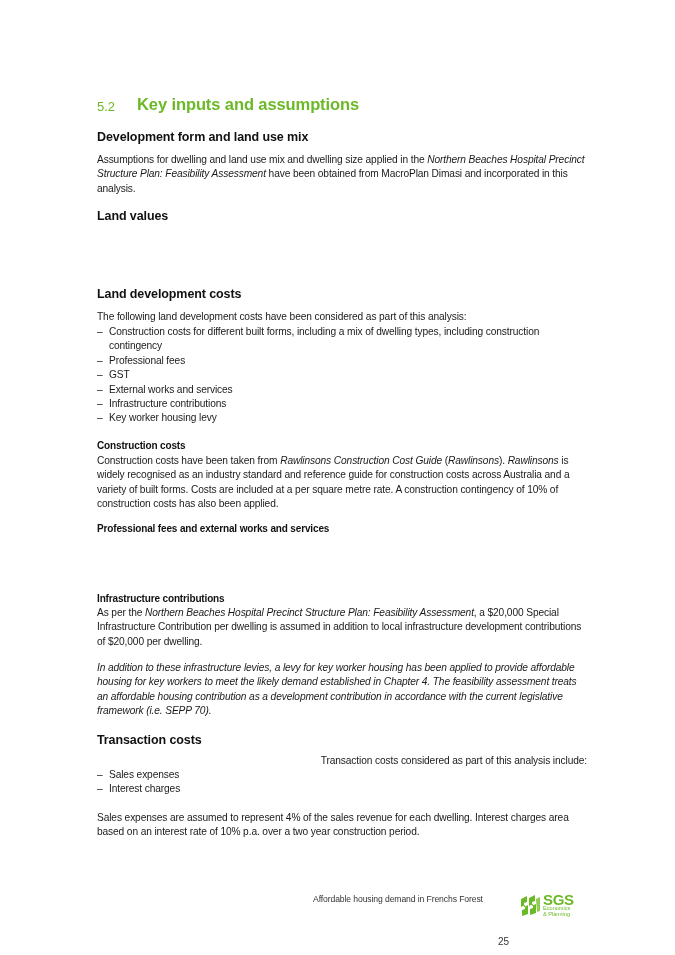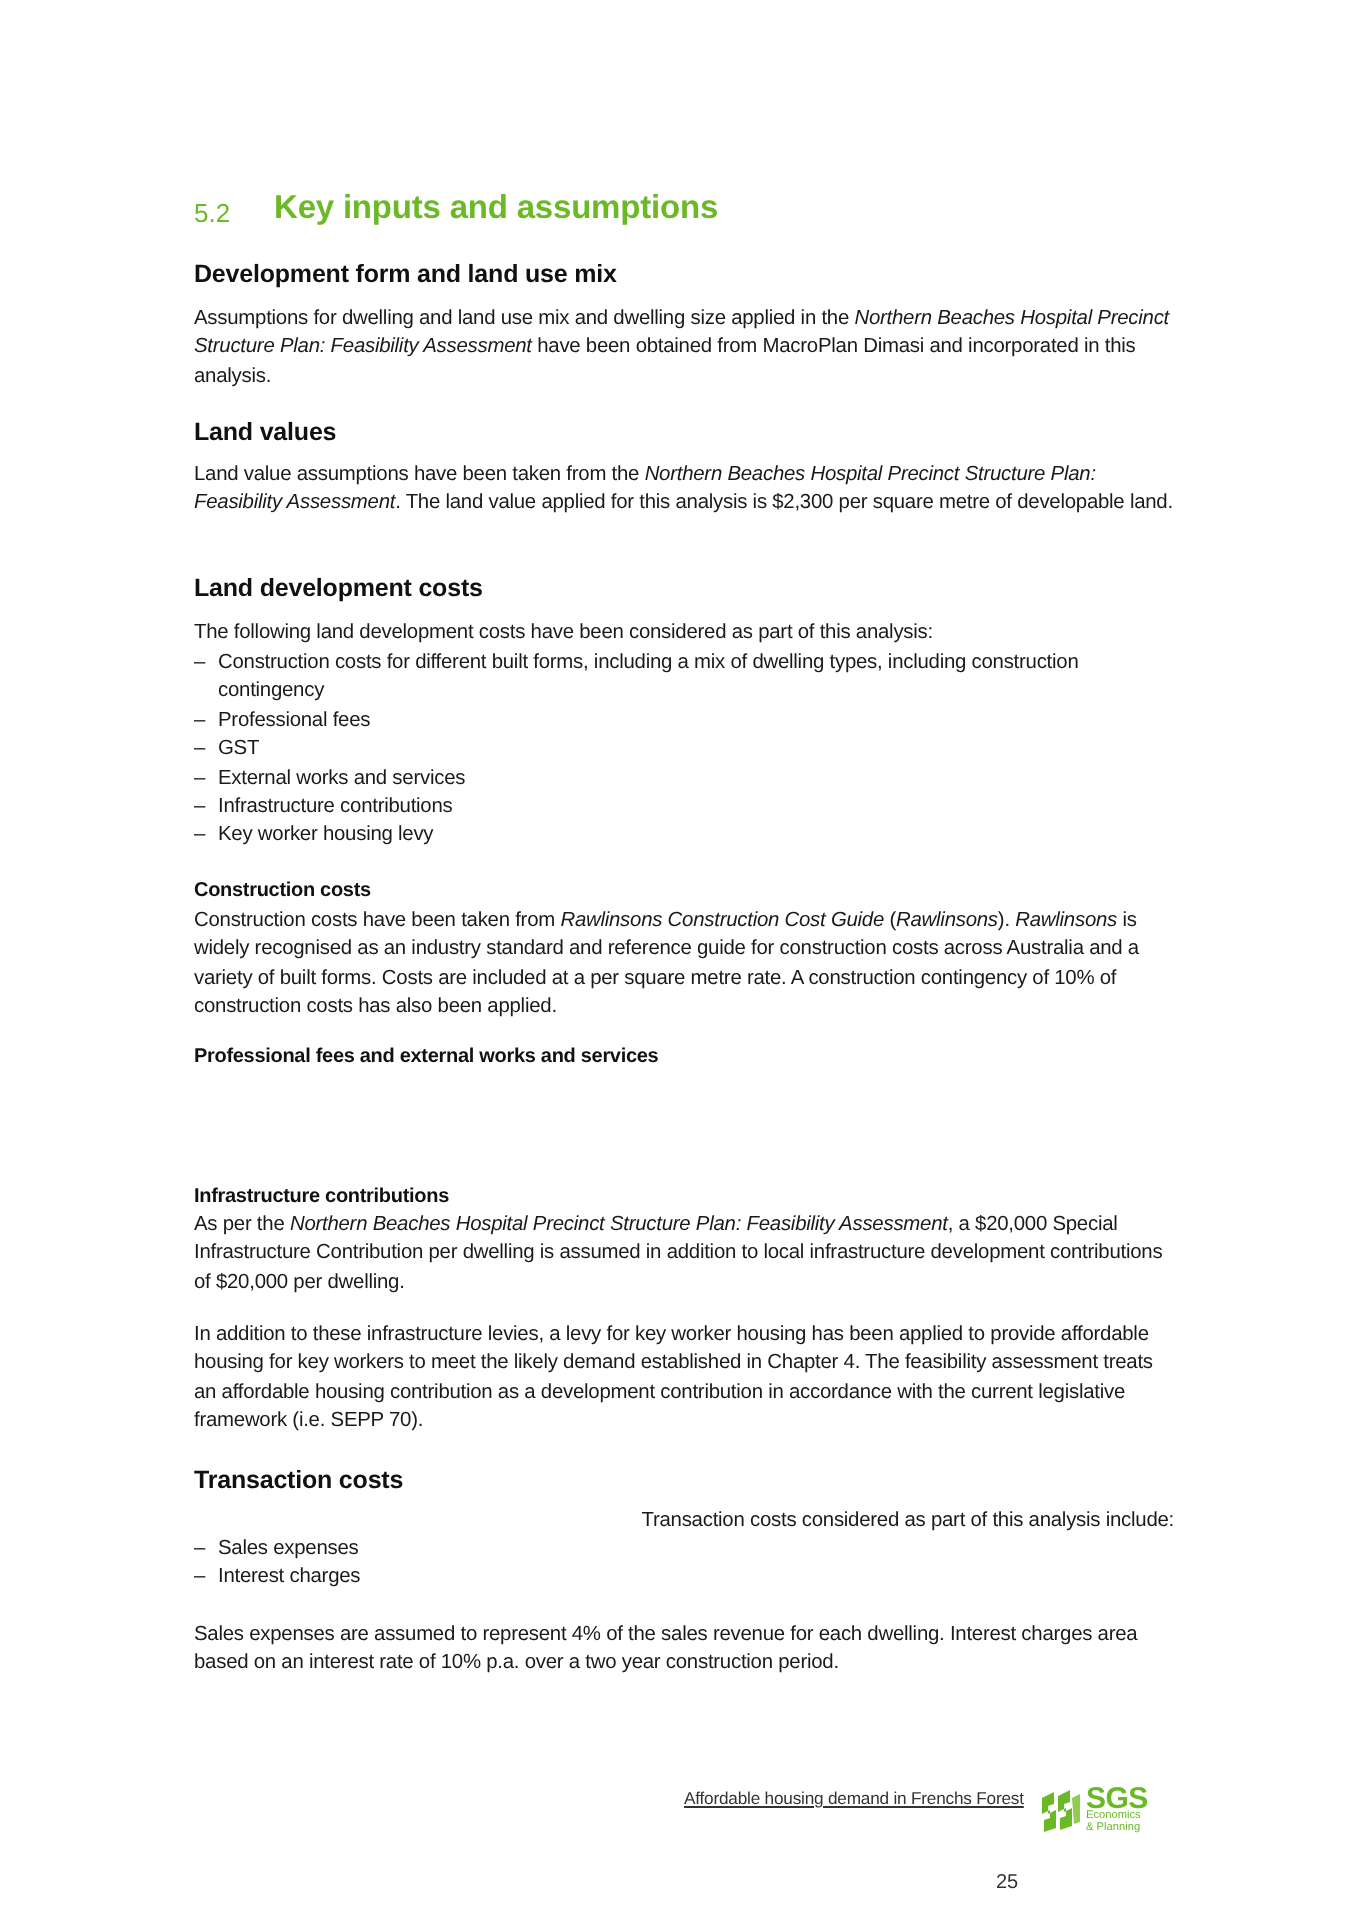--- a/index.html
+++ b/index.html
@@ -8,60 +8,59 @@
   .page { position: absolute; left: 0; top: 0; width: 675px; height: 955px; background: #fff; }
   .sec-num { position: absolute; left: 97px; top: 99px; font-size: 13px; color: #6cb928; font-weight: normal; }
   .sec-title { position: absolute; left: 137px; top: 95px; font-size: 16.5px; color: #6cb928; font-weight: bold; letter-spacing: -0.1px; }
   .h3 { position: absolute; left: 97px; font-size: 12.5px; font-weight: bold; color: #111; letter-spacing: -0.1px; }
   .h4 { position: absolute; left: 97px; font-size: 10px; font-weight: bold; color: #111; letter-spacing: -0.15px; }
   .p { position: absolute; left: 97px; width: 490px; font-size: 10.2px; line-height: 14.4px; color: #1a1a1a; letter-spacing: -0.12px; }
   .p i { font-style: italic; }
   .ul { position: absolute; left: 97px; width: 490px; margin: 0; padding: 0; list-style: none; font-size: 10.2px; line-height: 14.4px; letter-spacing: -0.12px; }
   .ul li { position: relative; padding-left: 12px; }
   .ul li .dash { position: absolute; left: 0; top: 0; }
-  .footer-text { position: absolute; left: 342px; top: 894px; font-size: 8.6px; color: #333; letter-spacing: -0.1px; text-decoration: underline; }
+  .footer-text { position: absolute; left: 313px; top: 894px; font-size: 8.6px; color: #333; letter-spacing: -0.1px; }
   .page-num { position: absolute; left: 498px; top: 936px; font-size: 10px; color: #333; }
   .logo { position: absolute; left: 519px; top: 891px; width: 62px; height: 30px; }
   .logo-mark { position: absolute; left: 0; top: 2px; width: 22px; height: 24px; }
   .logo-sgs { position: absolute; left: 24px; top: 0px; font-size: 15px; font-weight: bold; color: #6cb928; letter-spacing: -0.3px; }
   .logo-sub { position: absolute; left: 24px; top: 14px; font-size: 5.6px; line-height: 6.2px; color: #6cb928; white-space: nowrap; }
 </style>
 </head>
 <body>
 
 <div class="page">
 
   <span class="sec-num">5.2</span>
   <span class="sec-title">Key inputs and assumptions</span>
 
   <div class="h3" style="top:130px;">Development form and land use mix</div>
   <div class="p" style="top:153px;"><span>Assumptions for dwelling and land use mix and dwelling size applied in the </span><i>Northern Beaches Hospital Precinct Structure Plan: Feasibility Assessment</i><span> have been obtained from MacroPlan Dimasi and incorporated in this analysis.</span></div>
 
   <div class="h3" style="top:209px;">Land values</div>
-  <div class="p" style="top:231px;"><span>Land value assumptions have been taken from the </span><i>Northern Beaches Hospital Precinct Structure Plan: Feasibility Assessment</i><span>. The land value applied for this analysis is $2,300 per square metre of developable land.</span></div>
 
   <div class="h3" style="top:287px;">Land development costs</div>
   <div class="p" style="top:310px;">The following land development costs have been considered as part of this analysis:</div>
   <ul class="ul" style="top:325px;">
     <li><span class="dash">–</span><span>Construction costs for different built forms, including a mix of dwelling types, including construction contingency</span></li>
     <li><span class="dash">–</span><span>Professional fees</span></li>
     <li><span class="dash">–</span><span>GST</span></li>
     <li><span class="dash">–</span><span>External works and services</span></li>
     <li><span class="dash">–</span><span>Infrastructure contributions</span></li>
     <li><span class="dash">–</span><span>Key worker housing levy</span></li>
   </ul>
 
   <div class="h4" style="top:440px;">Construction costs</div>
   <div class="p" style="top:454px;"><span>Construction costs have been taken from </span><i>Rawlinsons Construction Cost Guide</i><span> (</span><i>Rawlinsons</i><span>). </span><i>Rawlinsons</i><span> is widely recognised as an industry standard and reference guide for construction costs across Australia and a variety of built forms. Costs are included at a per square metre rate.  A construction contingency of 10% of construction costs has also been applied.</span></div>
 
   <div class="h4" style="top:523px;">Professional fees and external works and services</div>
 
   <div class="h4" style="top:593px;">Infrastructure contributions</div>
   <div class="p" style="top:606px;"><span>As per the </span><i>Northern Beaches Hospital Precinct Structure Plan: Feasibility Assessment</i><span>, a $20,000 Special Infrastructure Contribution per dwelling is assumed in addition to local infrastructure development contributions of $20,000 per dwelling.</span></div>
-  <div class="p" style="top:661px;">In addition to these infrastructure levies, a levy for key worker housing has been applied to provide affordable housing for key workers to meet the likely demand established in Chapter 4. The feasibility assessment treats an affordable housing contribution as a development contribution in accordance with the current legislative framework (i.e. SEPP 70).</div>
+  <div class="p" style="top:661px;font-style:italic;">In addition to these infrastructure levies, a levy for key worker housing has been applied to provide affordable housing for key workers to meet the likely demand established in Chapter 4. The feasibility assessment treats an affordable housing contribution as a development contribution in accordance with the current legislative framework (i.e. SEPP 70).</div>
 
   <div class="h3" style="top:733px;">Transaction costs</div>
   <div class="p" style="top:754px;text-align:right;">Transaction costs considered as part of this analysis include:</div>
   <ul class="ul" style="top:768px;">
     <li><span class="dash">–</span><span>Sales expenses</span></li>
     <li><span class="dash">–</span><span>Interest charges</span></li>
   </ul>
   <div class="p" style="top:811px;">Sales expenses are assumed to represent 4% of the sales revenue for each dwelling. Interest charges area based on an interest rate of 10% p.a. over a two year construction period.</div>
 
   <span class="footer-text">Affordable housing demand in Frenchs Forest</span>

